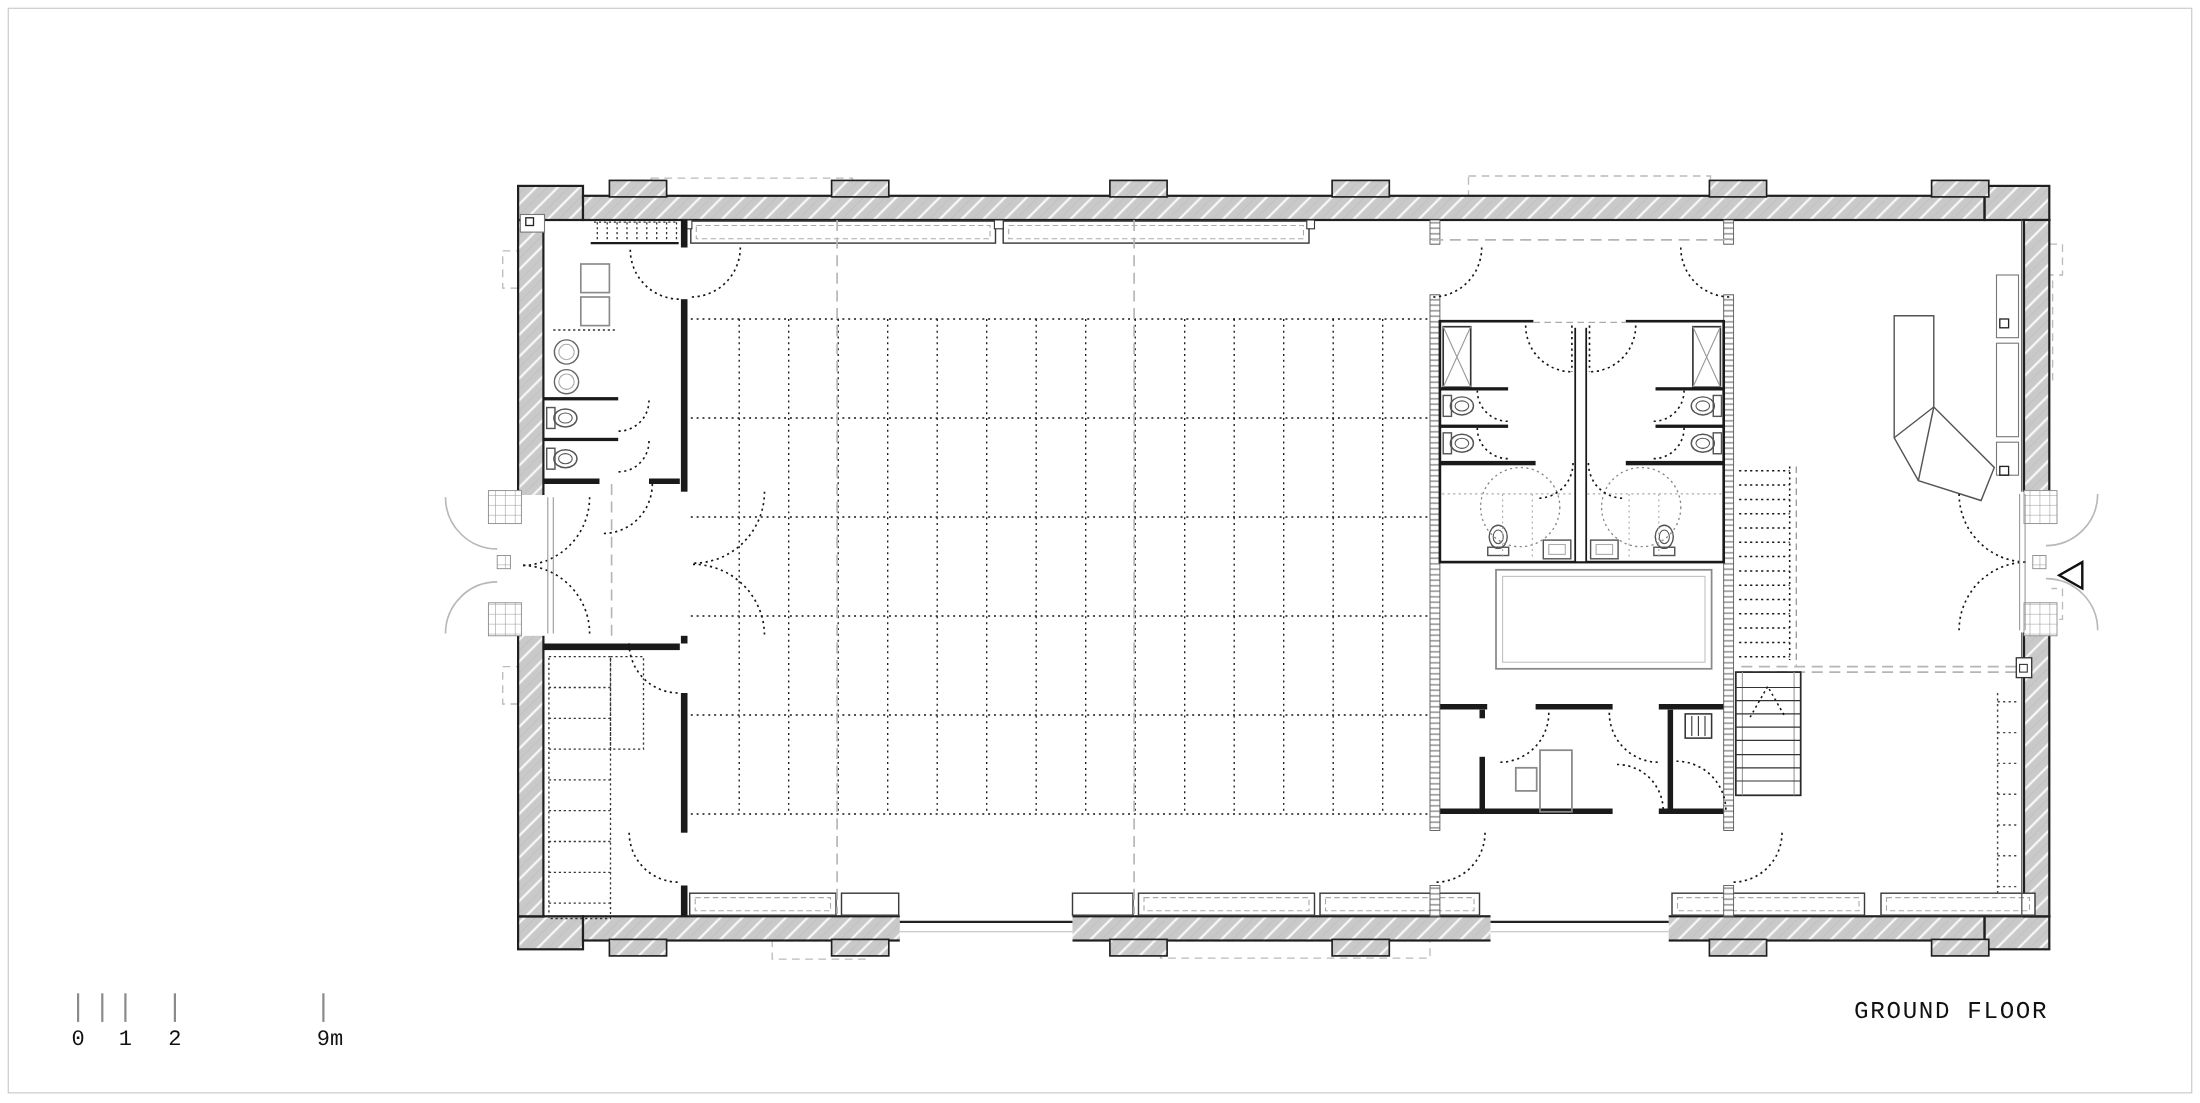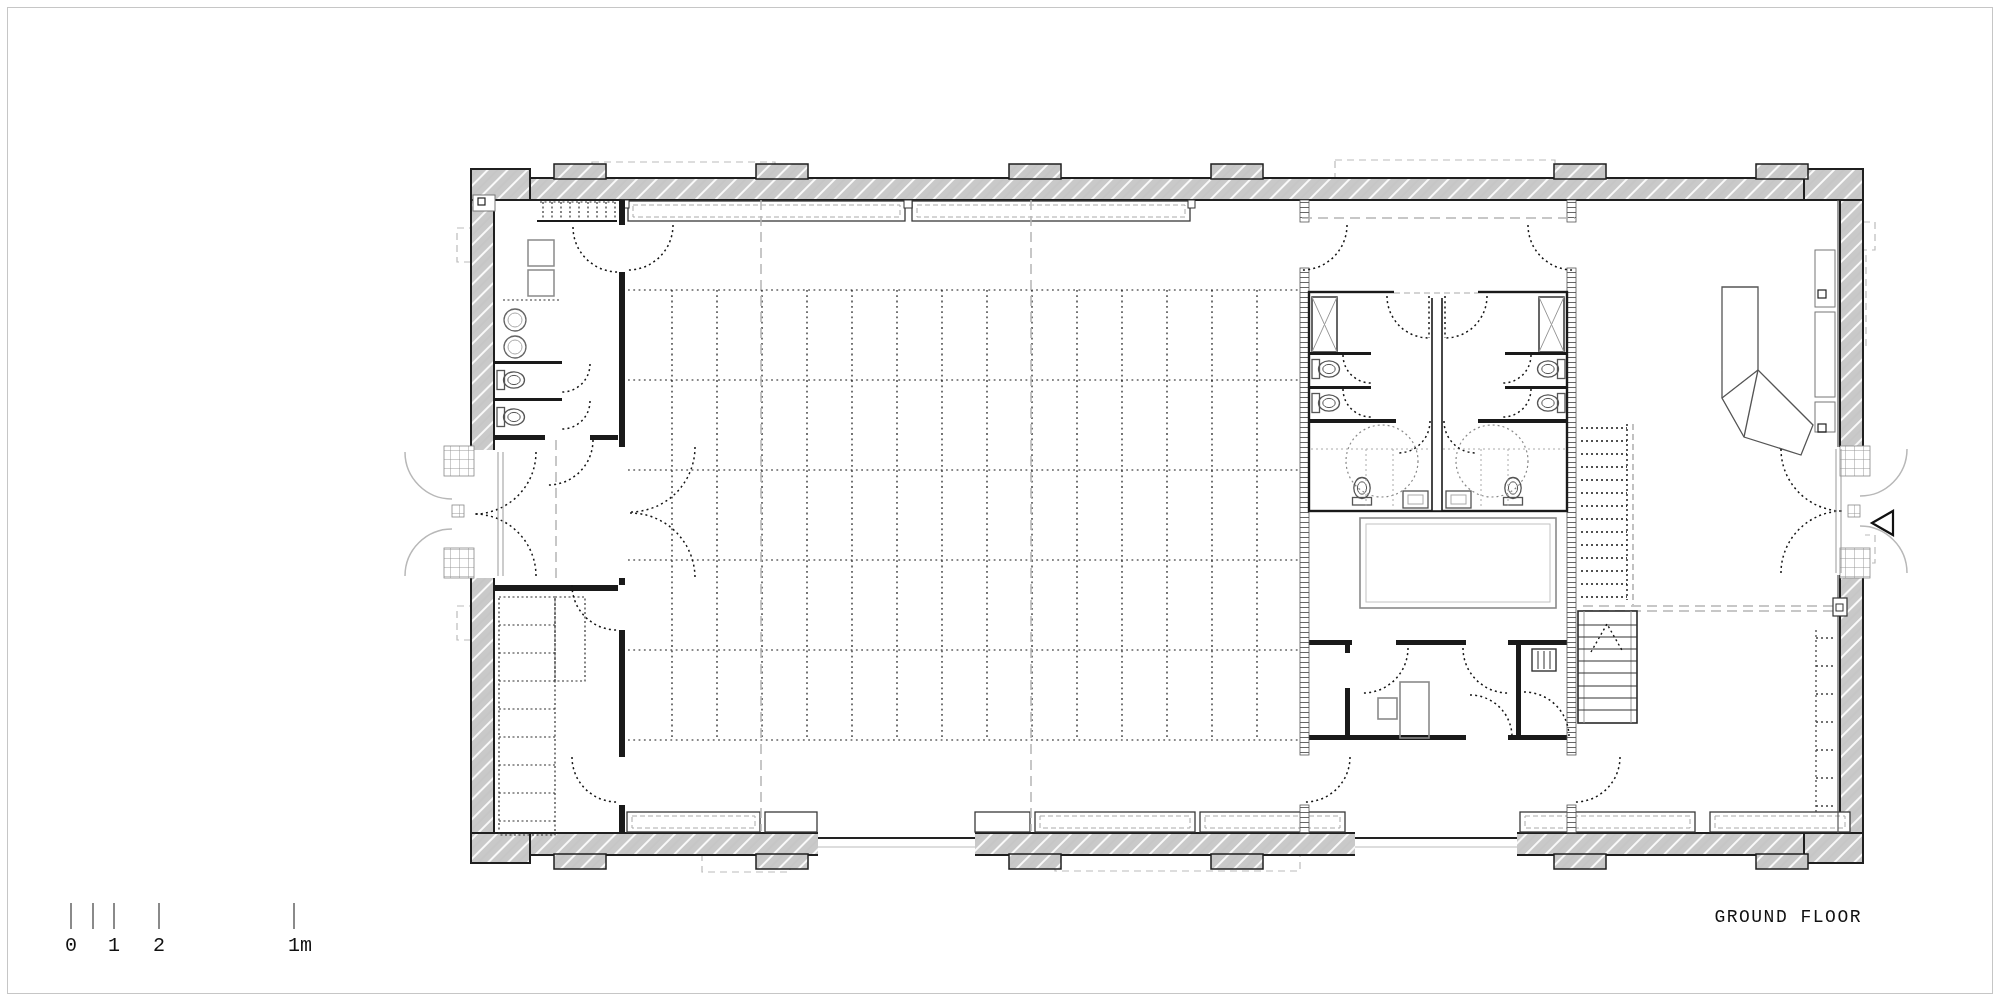--- a/index.html
+++ b/index.html
@@ -9,21 +9,21 @@
   .canvas{position:relative;width:2000px;height:1003px;background:var(--paper);overflow:hidden;
           font-family:"Liberation Mono","DejaVu Sans Mono",monospace;color:var(--text);}
   .frame{position:absolute;left:7px;top:7px;right:7px;bottom:9px;border:1px solid var(--frame_line);pointer-events:none;}
   .plan-svg{position:absolute;left:0;top:0;}
   
   .scale-bar{position:absolute;left:55px;top:901px;width:260px;height:60px;}
   .scale-bar .tick{position:absolute;top:2px;width:2px;height:26px;background:#8a8a8a;}
   .scale-bar .tick-label{position:absolute;top:33px;width:40px;text-align:center;
       font-size:20px;color:#111;}
   
-  .plan-title{position:absolute;right:138px;top:907px;font-size:18px;letter-spacing:1.5px;color:#111;}
+  .plan-title{position:absolute;right:138px;top:907px;font-size:22px;letter-spacing:1.5px;color:#111;}
 </style>
 </head>
 <body>
 
 <div class="canvas">
   <div class="frame"></div>
 
   <svg class="plan-svg" width="2000" height="1003" viewBox="0 0 2000 1003">
     <defs>
       <pattern id="hatch" width="14" height="14" patternUnits="userSpaceOnUse" patternTransform="rotate(-45)">
@@ -404,17 +404,17 @@
   <div class="scale-bar">
     <div class="tick" style="left:15px"></div>
     <div class="tick" style="left:37px"></div>
     <div class="tick" style="left:58px"></div>
     <div class="tick" style="left:103px"></div>
     <div class="tick" style="left:238px"></div>
     <span class="tick-label" style="left:-4px">0</span>
     <span class="tick-label" style="left:18px"></span>
     <span class="tick-label" style="left:39px">1</span>
     <span class="tick-label" style="left:84px">2</span>
-    <span class="tick-label" style="left:225px">1m</span>
+    <span class="tick-label" style="left:225px">9m</span>
   </div>
 
   <div class="plan-title">GROUND FLOOR</div>
 </div>
 
 </body></html>

